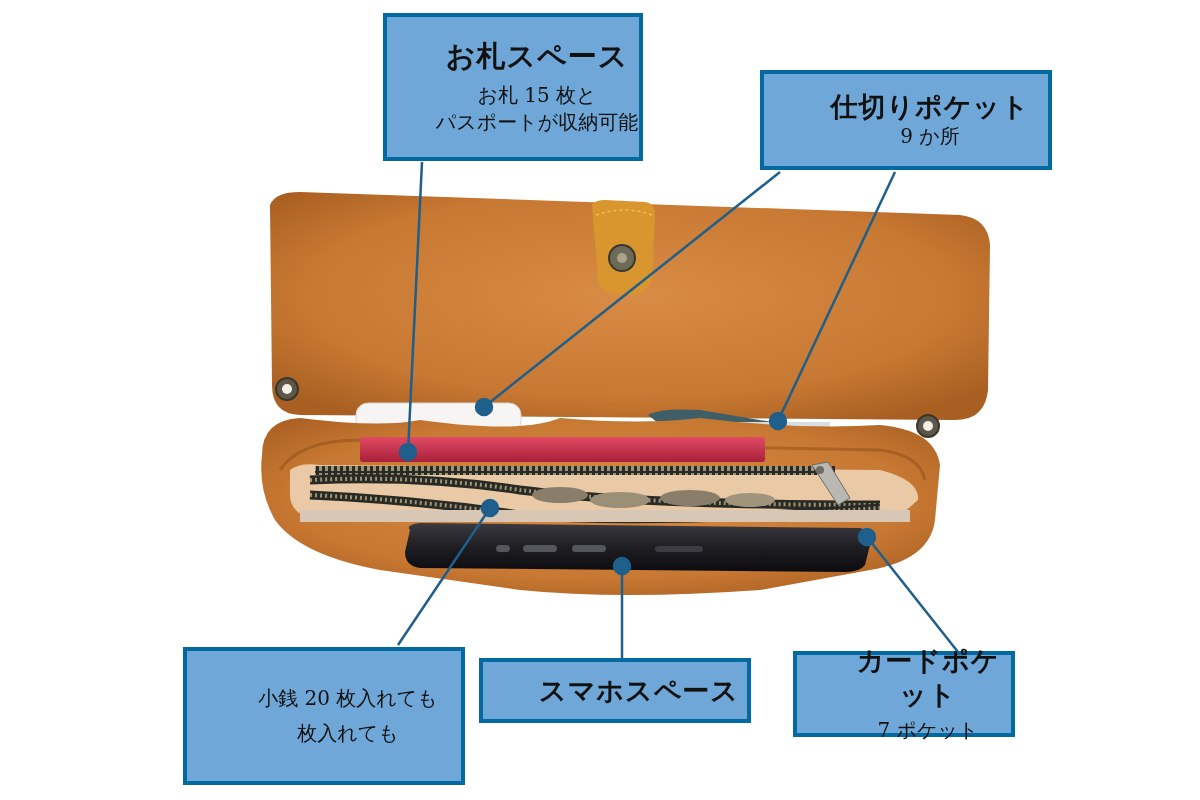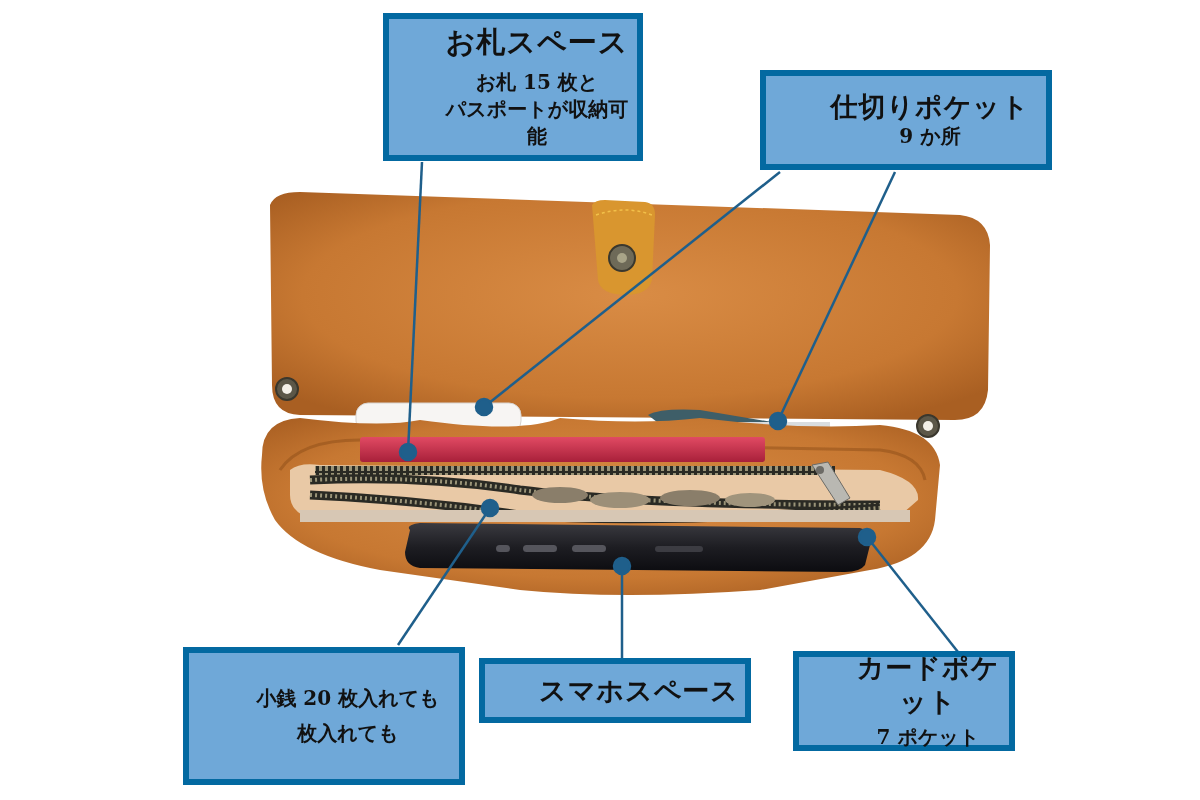--- a/index.html
+++ b/index.html
@@ -3,27 +3,27 @@
   <meta charset="utf-8">
   <style>
     * { margin: 0; padding: 0; box-sizing: border-box; }
     html, body { width: 1200px; height: 800px; background: #ffffff; overflow: hidden; }
     body { position: relative; font-family: "DejaVu Serif", "Liberation Serif", serif; color: #111; }
     .stage { position: absolute; left: 0; top: 0; width: 1200px; height: 800px; }
     .photo { position: absolute; left: 0; top: 0; width: 1200px; height: 800px; }
     .callout {
       position: absolute;
       background: #6fa8d8;
-      border: 6px solid #0369a1;
+      border: 4px solid #0369a1;
       display: flex; flex-direction: column; align-items: center; justify-content: center;
       text-align: center;
       padding-left: 48px;
     }
     .callout .title { font-size: 27px; font-weight: 700; letter-spacing: 1px; line-height: 1.25; }
-    .callout .sub { font-size: 20px; font-weight: 700; line-height: 1.35; }
+    .callout .sub { font-size: 20px; font-weight: 400; line-height: 1.35; }
     .callout .sub.loose { line-height: 1.75; }
   </style>
 </head>
 <body>
 
 <div class="stage">
 
   <svg class="photo" viewBox="0 0 1200 800" xmlns="http://www.w3.org/2000/svg">
     <defs>
       <radialGradient id="suede" cx="50%" cy="45%" r="65%">
@@ -139,18 +139,18 @@
 
   <div class="callout" style="left:183px; top:647px; width:282px; height:138px;">
     <div class="sub loose">小銭 20 枚入れても</div>
     <div class="sub loose">枚入れても</div>
   </div>
 
   <div class="callout" style="left:479px; top:658px; width:272px; height:65px;">
     <div class="title">スマホスペース</div>
   </div>
 
-  <div class="callout" style="left:793px; top:651px; width:222px; height:100px;justify-content:center;">
+  <div class="callout" style="left:793px; top:651px; width:222px; height:86px;justify-content:center;">
     <div class="title" style="margin-bottom:6px;">カードポケット</div>
     <div class="sub">7 ポケット</div>
   </div>
 
 </div>
 
 </body></html>

